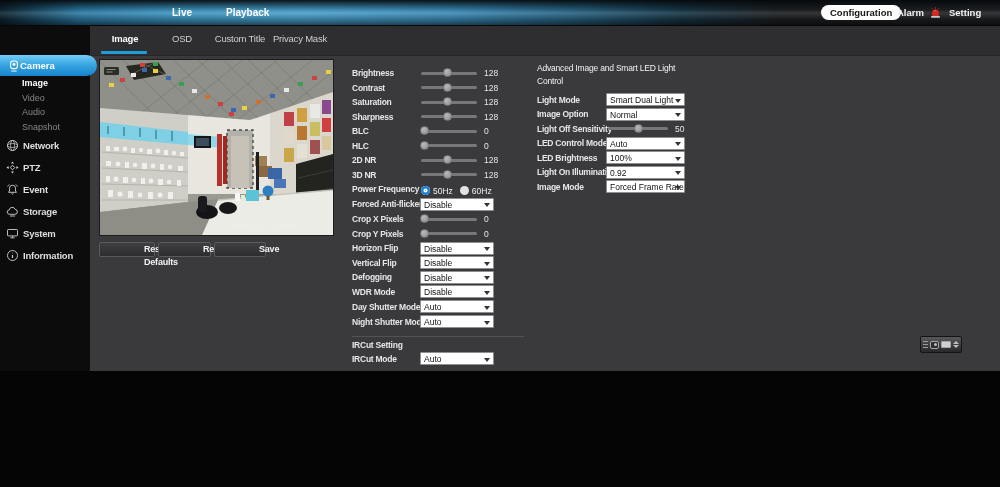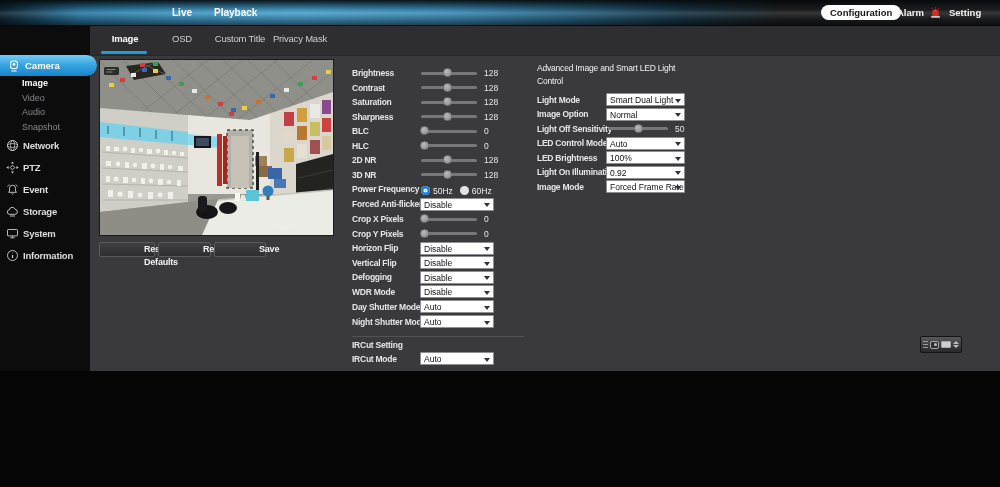--- a/index.html
+++ b/index.html
@@ -29,21 +29,21 @@
 
   
   .sidebar { left:0; top:26px; width:90px; height:345px; background:#0c0c0d; }
   .side-pill {
     left:0; top:55px; width:97px; height:21px; z-index:5;
     background: linear-gradient(180deg,#74ccf6 0%,#3aa6e2 45%,#1484cc 100%);
     border-radius: 0 11px 11px 0;
     display:flex; align-items:center; cursor:pointer;
   }
   .side-pill .ico { margin-left:8px; width:12px; height:12px; }
-  .side-pill .lab { margin-left:5px; font-size:9.5px; font-weight:bold; color:#fff; }
+  .side-pill .lab { font-size:9.5px; font-weight:bold; color:#fff; }
   .sub-item { left:22px; width:60px; height:12px; line-height:12px; font-size:9px; color:#87878b; cursor:pointer; }
   .sub-item.on { color:#ffffff; font-weight:bold; }
   .side-item { left:0; width:90px; height:16px; display:flex; align-items:center; cursor:pointer; }
   .side-item .ico { margin-left:6px; width:13px; height:13px; }
   .side-item .lab { margin-left:4px; font-size:9.5px; font-weight:bold; color:#dededf; letter-spacing:-.2px; }
 
   
   .panel { left:90px; top:26px; width:910px; height:345px; background:#3a3a3c; }
   .tabstrip { left:90px; top:26px; width:910px; height:30px; background:#2e2e30; border-bottom:1px solid #272729; }
   .tab { top:32px; height:14px; line-height:14px; font-size:9.5px; color:#cfcfd1; text-align:center; cursor:pointer; letter-spacing:-.2px; }
@@ -96,21 +96,21 @@
   .mini .updn { display:flex; flex-direction:column; gap:1px; }
   .mini .updn i { width:0; height:0; border-left:3px solid transparent; border-right:3px solid transparent; }
   .mini .updn .u { border-bottom:3px solid #bdbdbf; }
   .mini .updn .d { border-top:3px solid #bdbdbf; }
 </style>
 </head>
 <body>
 
 <div class="abs topbar">
   <div class="abs topnav" style="left:172px;">Live</div>
-  <div class="abs topnav" style="left:214px;">Playback</div>
+  <div class="abs topnav" style="left:226px;">Playback</div>
   <div class="abs config-pill">Configuration</div>
   <div class="abs top-right-item" style="left:897px;">
     <span>Alarm</span>
     <svg width="13" height="13" viewBox="0 0 13 13">
       <path d="M6.5 2.4a3.3 3.3 0 0 1 3.3 3.3V9H3.2V5.7A3.3 3.3 0 0 1 6.5 2.4z" fill="#d62b20"></path>
       <path d="M5.4 4.2a1.8 1.8 0 0 1 1.2-.9" stroke="#ff9a90" stroke-width=".8" fill="none"></path>
       <rect x="2.1" y="9" width="8.8" height="1.8" rx=".6" fill="#c9c9cb"></rect>
       <path d="M6.5 .3v1.2M3.3 1.2l.7 1M9.7 1.2l-.7 1" stroke="#d62b20" stroke-width=".9"></path>
     </svg>
   </div>

